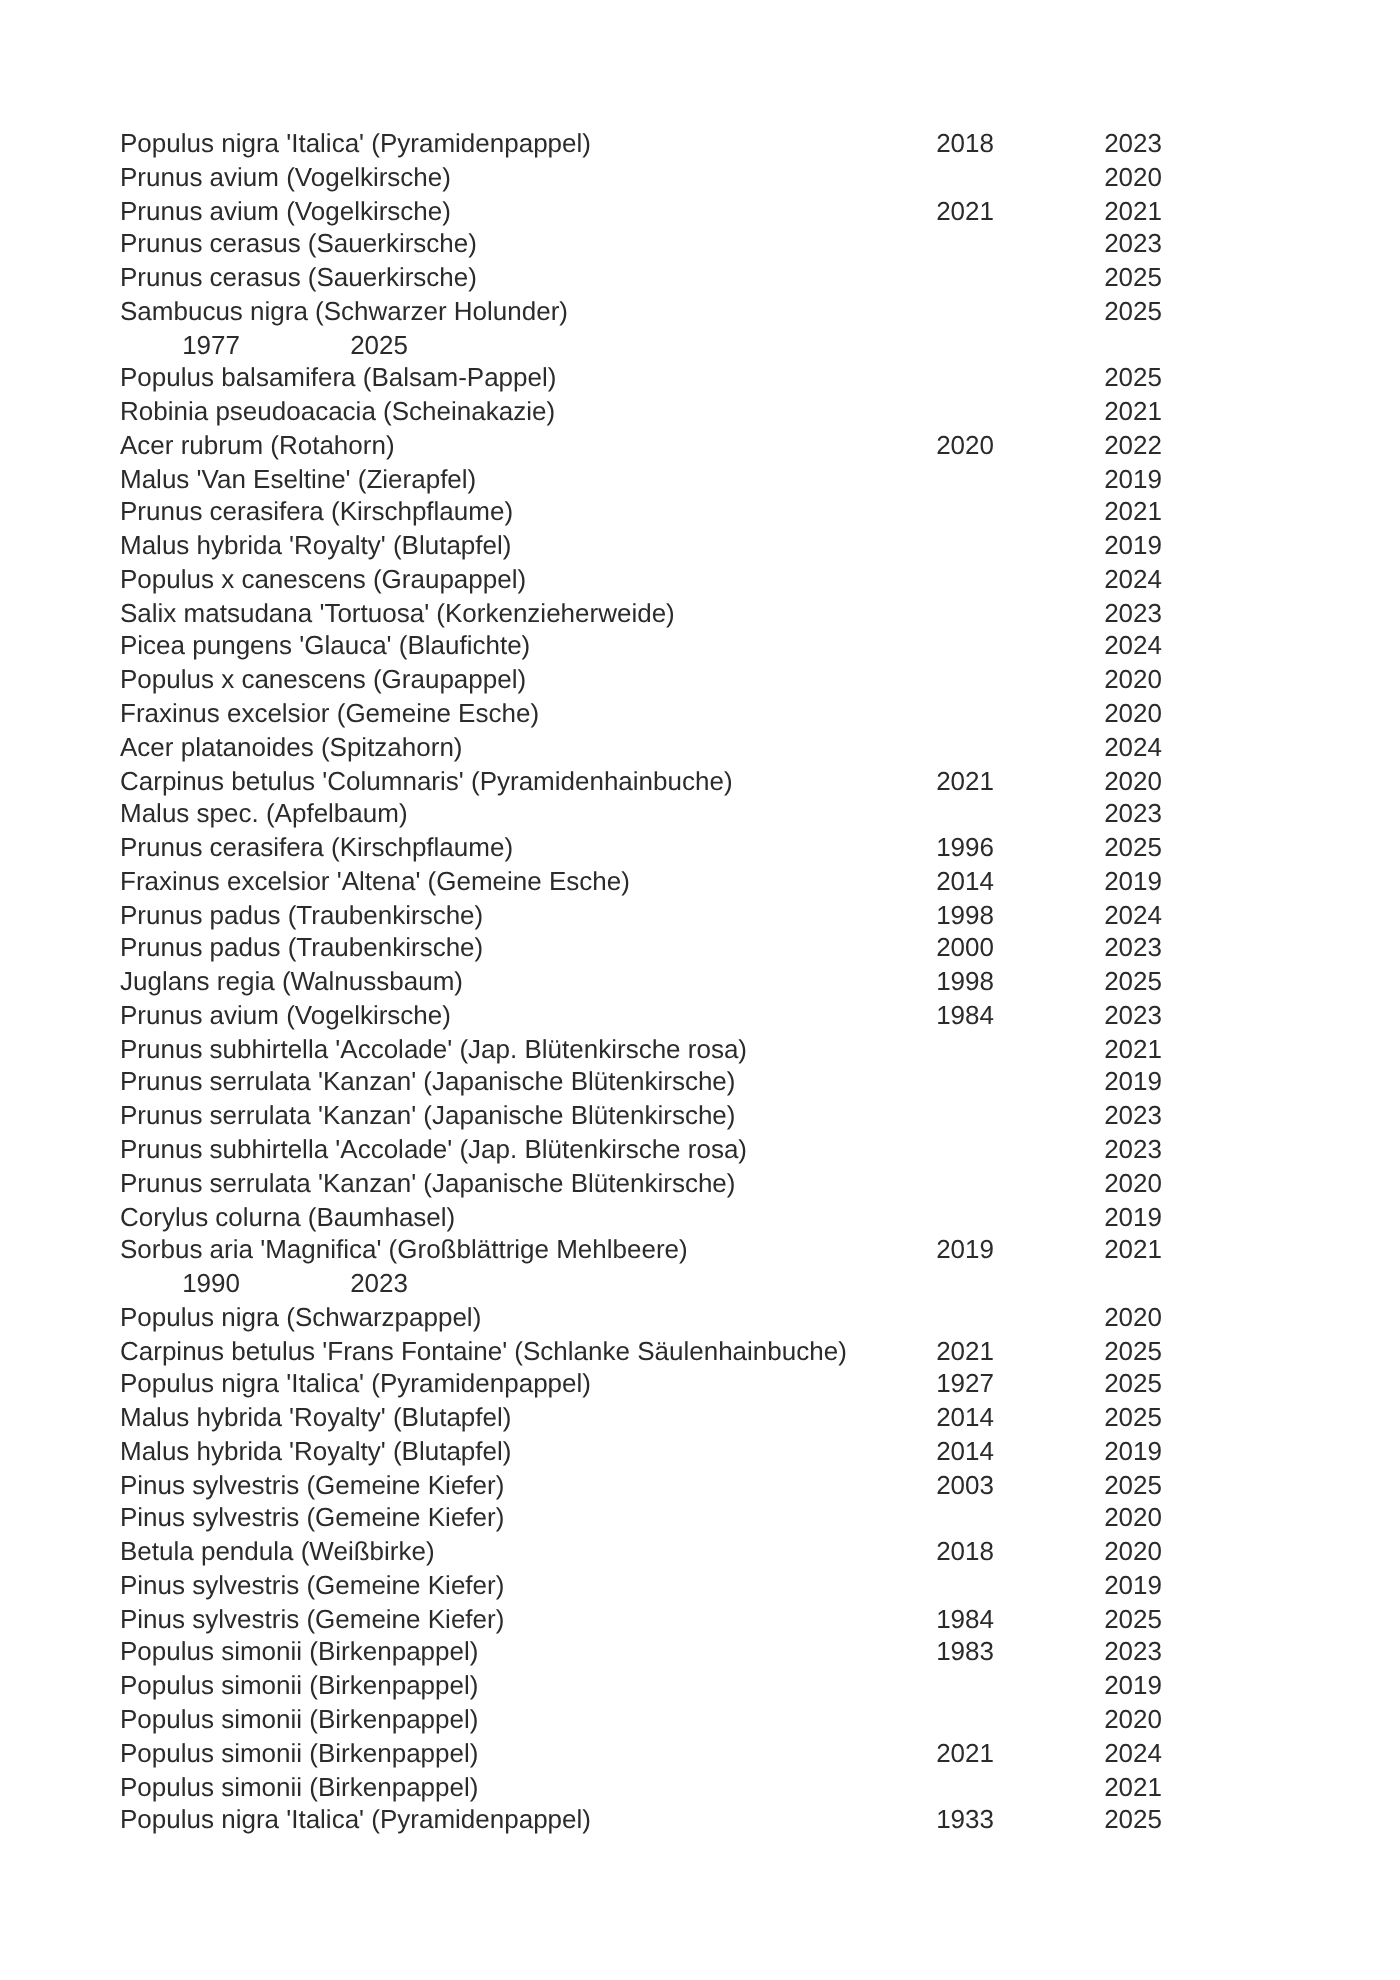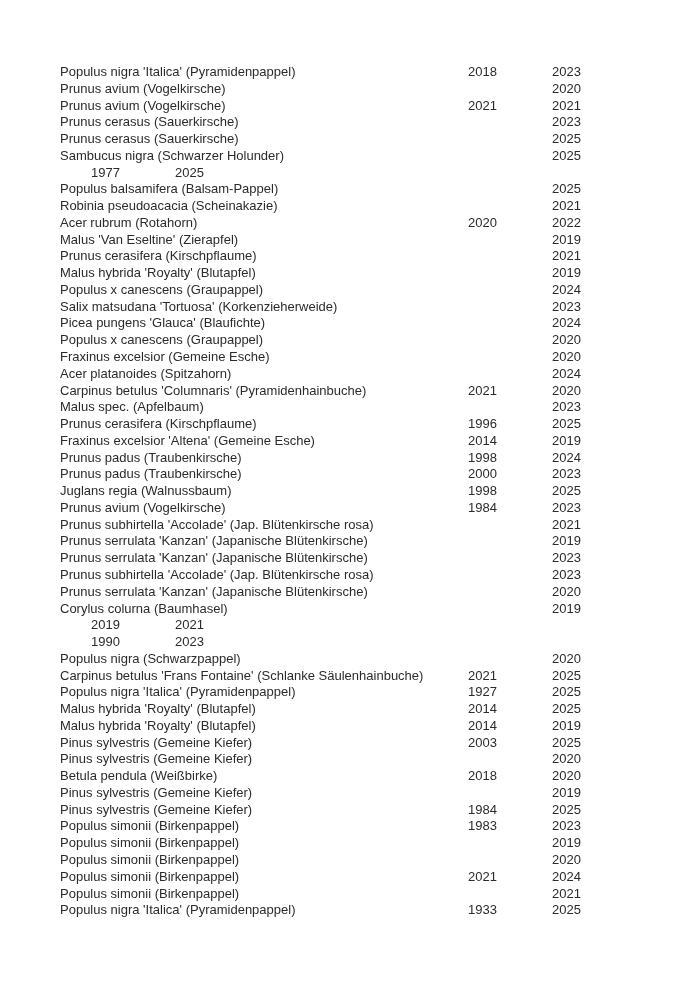--- a/index.html
+++ b/index.html
@@ -208,20 +208,21 @@
     <span class="name">Prunus serrulata 'Kanzan' (Japanische Blütenkirsche)</span>
     <span class="y1"></span>
     <span class="y2">2020</span>
   </div>
       <div class="row">
     <span class="name">Corylus colurna (Baumhasel)</span>
     <span class="y1"></span>
     <span class="y2">2019</span>
   </div>
       <div class="row">
+    <span class="name">Sorbus aria 'Magnifica' (Großblättrige Mehlbeere)</span>
     <span class="y1">2019</span>
     <span class="y2">2021</span>
   </div>
       <div class="row">
     <span class="y1">1990</span>
     <span class="y2">2023</span>
   </div>
       <div class="row">
     <span class="name">Populus nigra (Schwarzpappel)</span>
     <span class="y1"></span>

